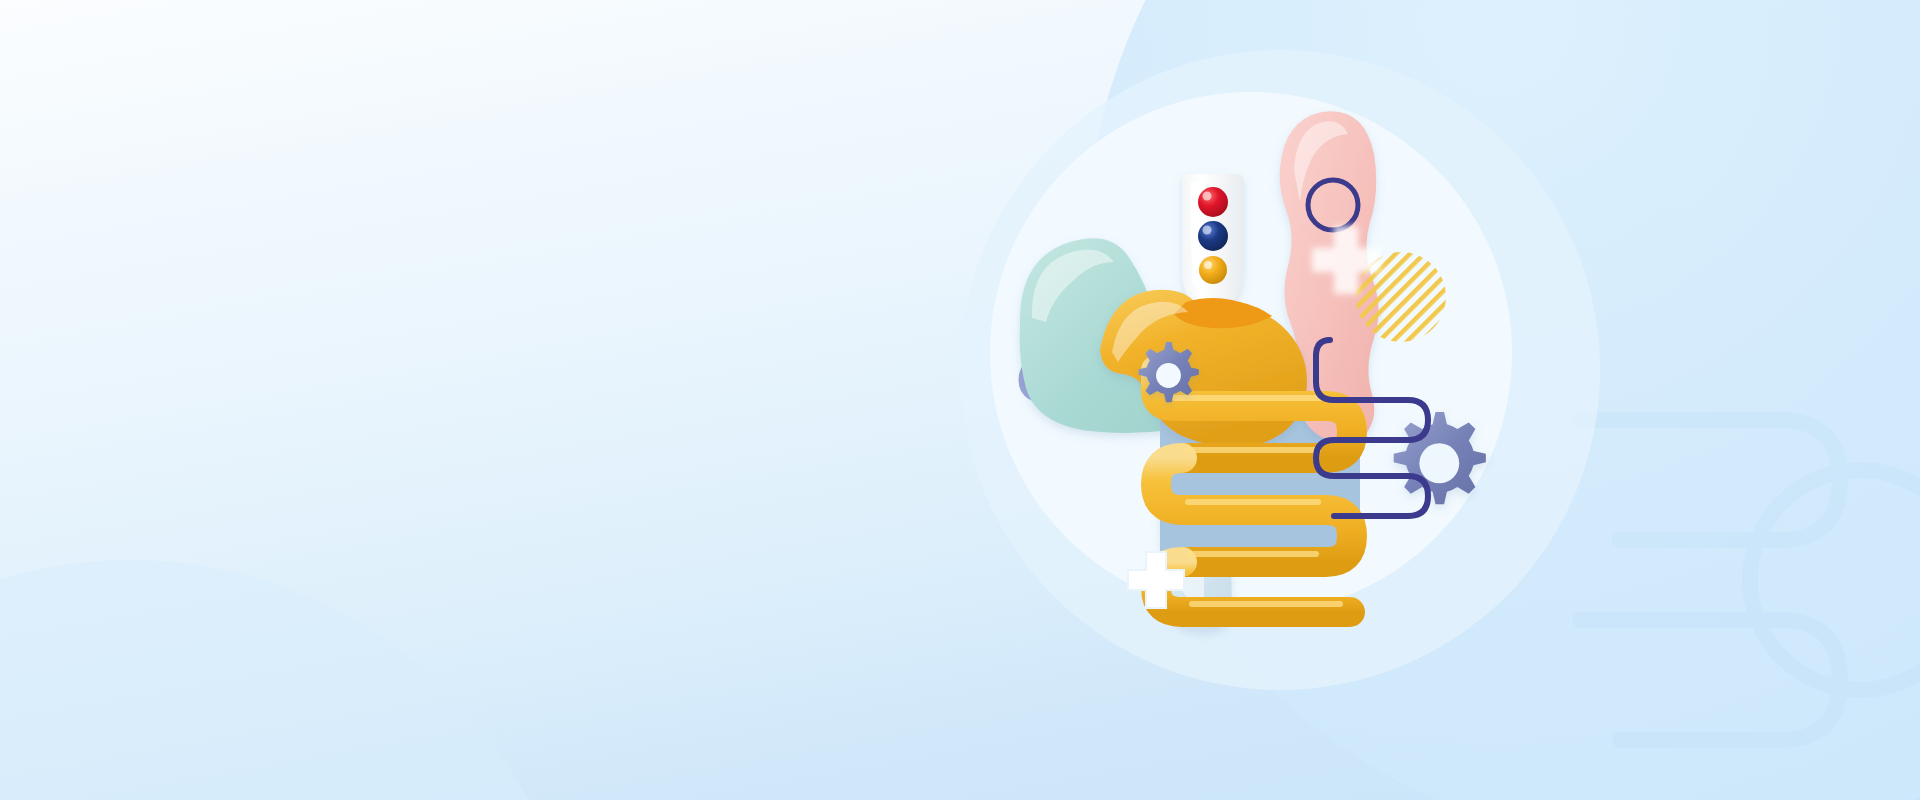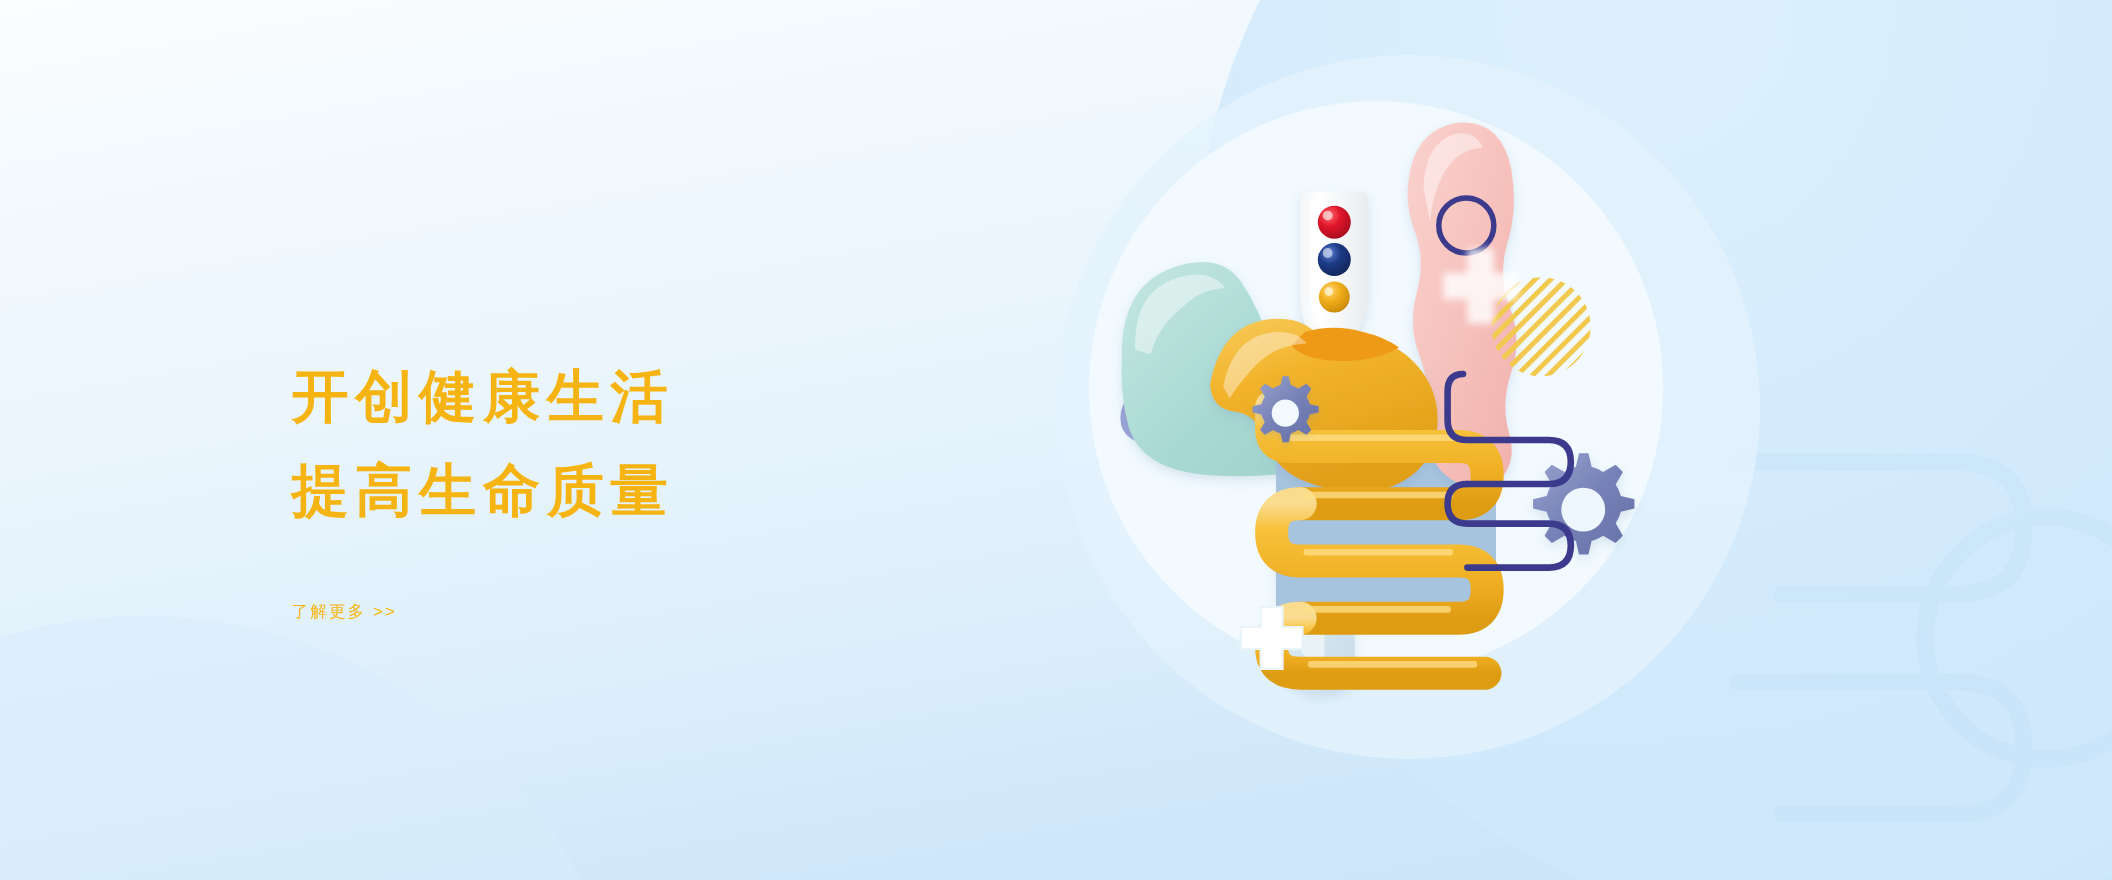--- a/index.html
+++ b/index.html
@@ -90,27 +90,20 @@
   <div class="bg-watermark">
     <svg viewBox="0 0 420 380" xmlns="http://www.w3.org/2000/svg">
       <g fill="none" stroke="#bfdff7" stroke-width="16" stroke-linecap="round" stroke-linejoin="round">
         <path d="M20 40 L220 40 Q280 40 280 100 Q280 160 220 160 L60 160"></path>
         <path d="M20 240 L220 240 Q280 240 280 300 Q280 360 220 360 L60 360"></path>
         <circle cx="300" cy="200" r="110"></circle>
       </g>
     </svg>
   </div>
 
-  <div class="copy">
-    <h1 class="headline">
-      <span>开创健康生活</span>
-      <span class="line2">提高生命质量</span>
-    </h1>
-    <a class="more-link" href="#">了解更多 &gt;&gt;</a>
-  </div>
 
   <div class="illustration">
     <div class="ill-disc-outer"></div>
     <div class="ill-disc-inner"></div>
 
     <div class="ill-art">
       <svg viewBox="0 0 700 700" xmlns="http://www.w3.org/2000/svg">
         <defs>
           <linearGradient id="gTeal" x1="0" y1="0" x2="1" y2="1">
             <stop offset="0%" stop-color="#c5e7e2"></stop>

